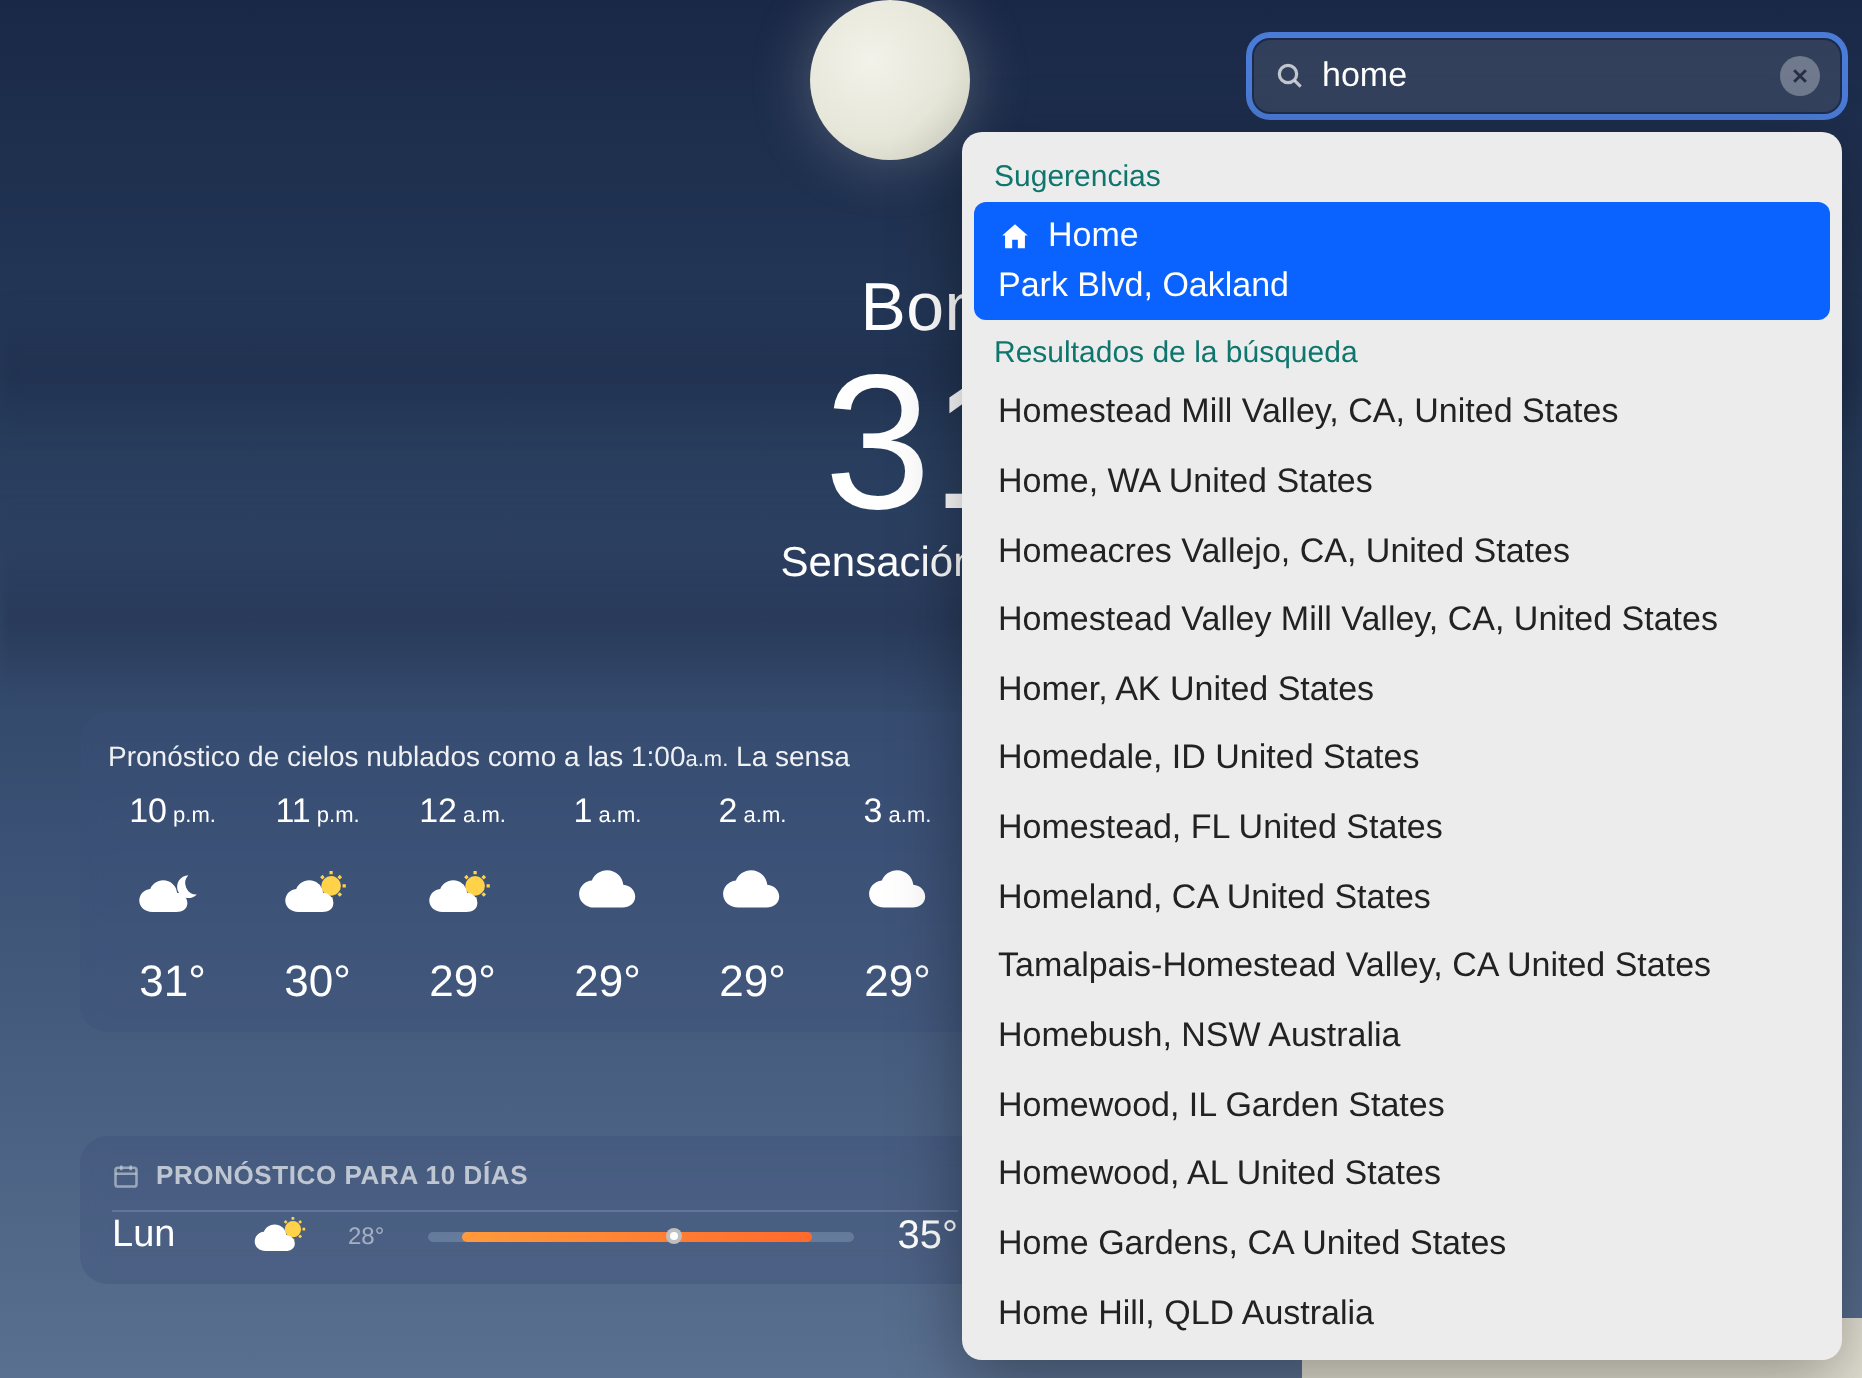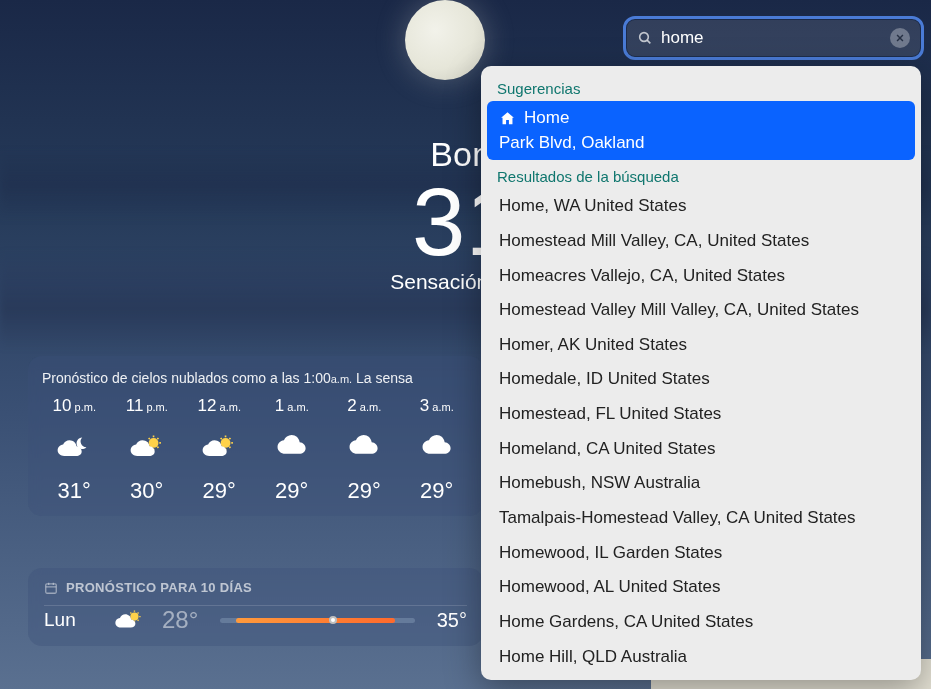--- a/index.html
+++ b/index.html
@@ -61,21 +61,21 @@
       font-size: 96px;
       font-weight: 200;
       line-height: 1.0;
     }
     .feel {
       font-size: 21px;
       font-weight: 400;
     }
     .card {
       position: absolute;
-      left: 28px;
+      left: 40px;
       background: rgba(60,80,120,0.35);
       border-radius: 14px;
       color: #fff;
       backdrop-filter: blur(6px);
     }
     .hourly-card {
       top: 356px;
       width: 455px;
       padding: 14px 14px 12px 14px;
     }
@@ -119,21 +119,21 @@
       padding-bottom: 10px;
     }
     .ten-header svg { opacity: 0.7; }
     .day-row {
       display: flex;
       align-items: center;
       gap: 18px;
     }
     .day-name { width: 52px; font-size: 19px; font-weight: 500; }
     .day-icon { width: 30px; height: 24px; display:flex; align-items:center; justify-content:center;}
-    .day-lo { font-size: 24px; color: rgba(255,255,255,0.5); }
+    .day-lo { font-size: 12px; color: rgba(255,255,255,0.5); }
     .day-hi { font-size: 20px; }
     .range-bar {
       flex: 1;
       height: 5px;
       border-radius: 3px;
       background: rgba(130,150,180,0.5);
       position: relative;
       margin: 0 4px;
     }
     .range-fill {
@@ -407,28 +407,28 @@
           <svg width="17" height="17" viewBox="0 0 24 24" fill="currentColor">
             <path d="M12 3l9 8h-2v9h-5v-6h-4v6H5v-9H3l9-8z"></path>
           </svg>
           <span>Home</span>
         </div>
         <div class="sug-line2">Park Blvd, Oakland</div>
       </div>
     </div>
   <div class="dd-section-header">Resultados de la búsqueda</div>
   <div id="dd-results">
+      <div class="dd-item">Homestead Mill Valley, CA, United States</div>
       <div class="dd-item">Home, WA United States</div>
-      <div class="dd-item">Homestead Mill Valley, CA, United States</div>
       <div class="dd-item">Homeacres Vallejo, CA, United States</div>
       <div class="dd-item">Homestead Valley Mill Valley, CA, United States</div>
       <div class="dd-item">Homer, AK United States</div>
       <div class="dd-item">Homedale, ID United States</div>
       <div class="dd-item">Homestead, FL United States</div>
       <div class="dd-item">Homeland, CA United States</div>
+      <div class="dd-item">Tamalpais-Homestead Valley, CA United States</div>
       <div class="dd-item">Homebush, NSW Australia</div>
-      <div class="dd-item">Tamalpais-Homestead Valley, CA United States</div>
       <div class="dd-item">Homewood, IL Garden States</div>
       <div class="dd-item">Homewood, AL United States</div>
       <div class="dd-item">Home Gardens, CA United States</div>
       <div class="dd-item">Home Hill, QLD Australia</div>
     </div>
 </div>
 
 </body></html>

